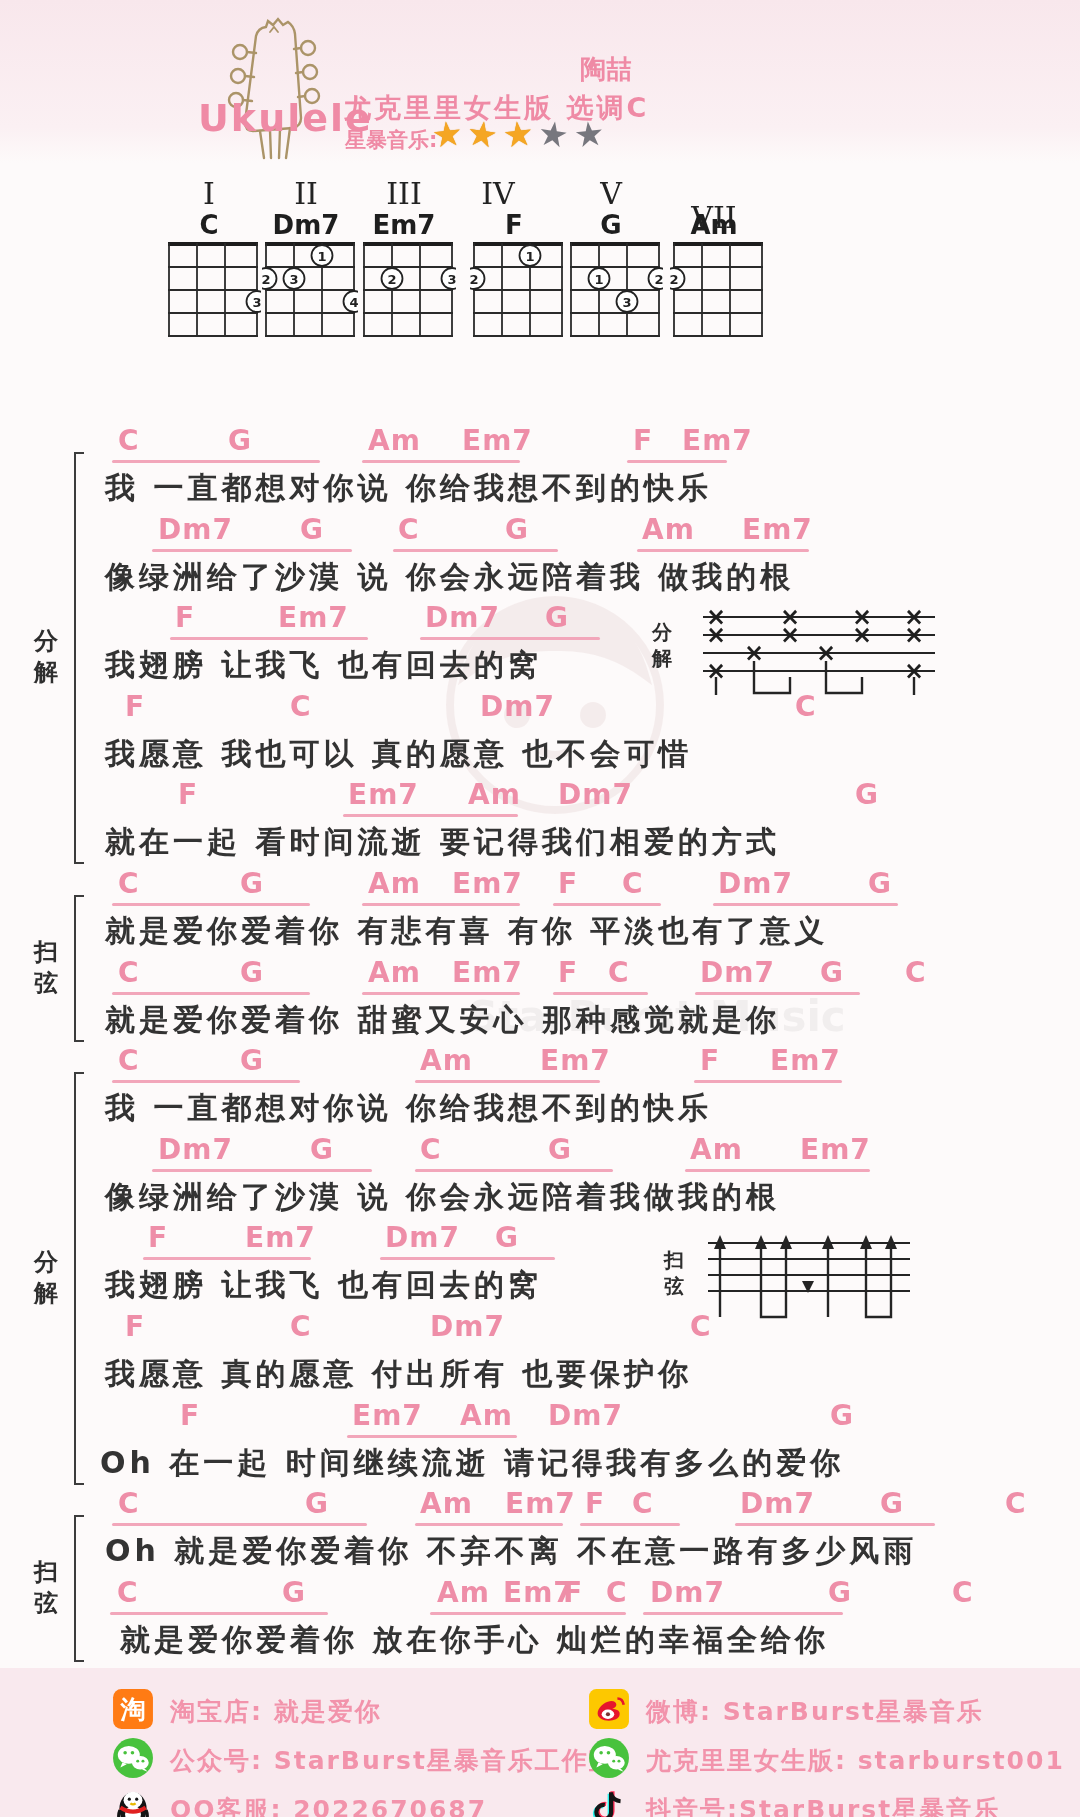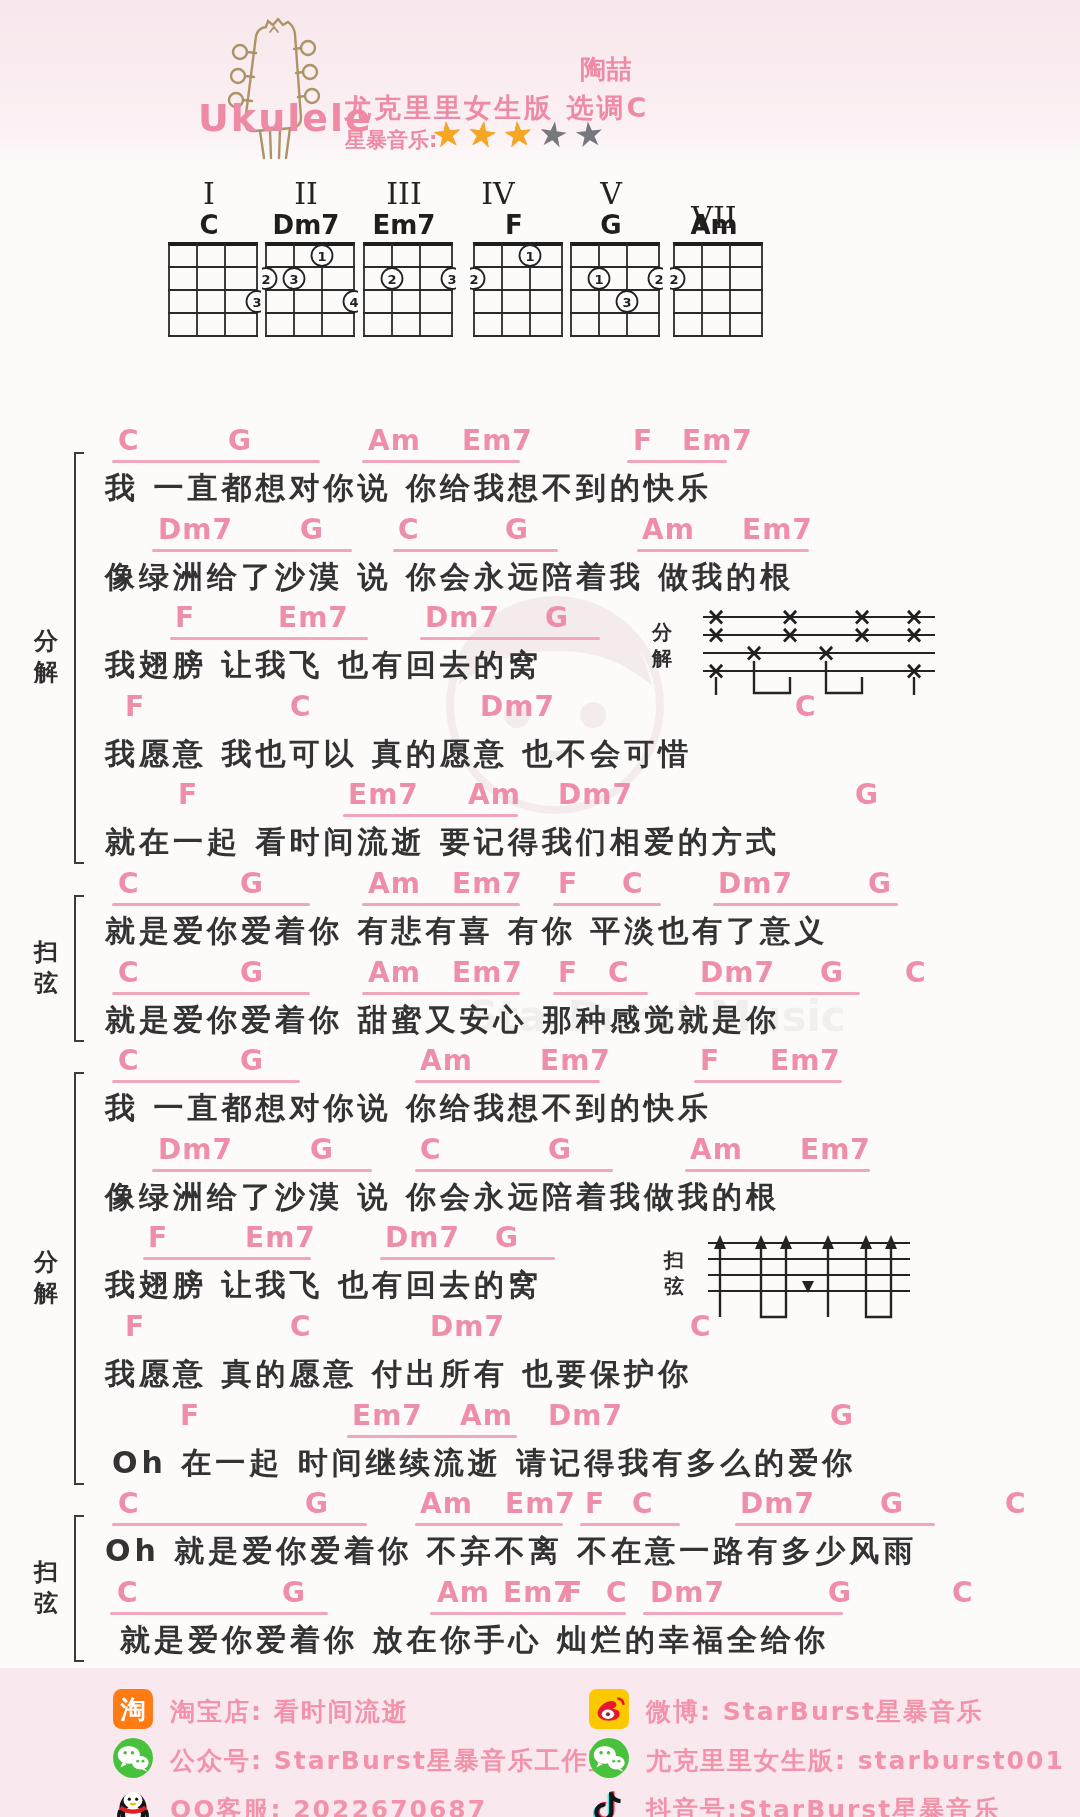--- a/index.html
+++ b/index.html
@@ -294,21 +294,21 @@
       <span class="chord" style="left: 290px; top: 1310px;">C</span>
       <span class="chord" style="left: 430px; top: 1310px;">Dm7</span>
       <span class="chord" style="left: 690px; top: 1310px;">C</span>
       <div class="lyric" style="left: 105px; top: 1354px;">我愿意 真的愿意 付出所有 也要保护你</div>
       <span class="chord" style="left: 180px; top: 1399px;">F</span>
       <span class="chord" style="left: 352px; top: 1399px;">Em7</span>
       <span class="chord" style="left: 460px; top: 1399px;">Am</span>
       <span class="chord" style="left: 548px; top: 1399px;">Dm7</span>
       <span class="chord" style="left: 830px; top: 1399px;">G</span>
       <div class="ul" style="left: 347px; top: 1435px; width: 170px;"></div>
-      <div class="lyric" style="left: 112px; top: 1443px;">Oh 在一起 时间继续流逝 请记得我有多么的爱你</div>
+      <div class="lyric" style="left: 100px; top: 1443px;">Oh 在一起 时间继续流逝 请记得我有多么的爱你</div>
       <span class="chord" style="left: 118px; top: 1487px;">C</span>
       <span class="chord" style="left: 305px; top: 1487px;">G</span>
       <span class="chord" style="left: 420px; top: 1487px;">Am</span>
       <span class="chord" style="left: 505px; top: 1487px;">Em7</span>
       <span class="chord" style="left: 585px; top: 1487px;">F</span>
       <span class="chord" style="left: 632px; top: 1487px;">C</span>
       <span class="chord" style="left: 740px; top: 1487px;">Dm7</span>
       <span class="chord" style="left: 880px; top: 1487px;">G</span>
       <span class="chord" style="left: 1005px; top: 1487px;">C</span>
       <div class="ul" style="left: 112px; top: 1523px; width: 255px;"></div>
@@ -394,21 +394,21 @@
           <polygon points="96,50 108,50 102,62" fill="#242424"></polygon>
         </svg></div>
     </div>
 
   <div class="footer-band"></div>
   <div id="footer">
       <div class="f-icon" style="left: 112px; top: 1688px;"><svg width="42" height="42" viewBox="0 0 40 40">
           <rect x="1" y="1" width="38" height="38" rx="8" fill="#ff7b14"></rect>
           <text x="20" y="29" font-size="24" fill="#fff" text-anchor="middle" font-weight="bold">淘</text>
         </svg></div>
-      <div class="f-text" style="left: 170px; top: 1695px;">淘宝店: 看时间流逝</div>
+      <div class="f-text" style="left: 170px; top: 1695px;">淘宝店: 就是爱你</div>
       <div class="f-icon" style="left: 112px; top: 1737px;"><svg width="42" height="42" viewBox="0 0 40 40">
           <circle cx="20" cy="20" r="19" fill="#48c23d"></circle>
           <ellipse cx="16" cy="17" rx="10.5" ry="8.5" fill="#fff"></ellipse>
           <circle cx="12.5" cy="15" r="1.7" fill="#48c23d"></circle>
           <circle cx="19.5" cy="15" r="1.7" fill="#48c23d"></circle>
           <path d="M10 24 L8 29 L14 26 Z" fill="#fff"></path>
           <ellipse cx="27" cy="24.5" rx="8" ry="6.5" fill="#fff"></ellipse>
           <circle cx="24.5" cy="23" r="1.4" fill="#48c23d"></circle>
           <circle cx="29.5" cy="23" r="1.4" fill="#48c23d"></circle>
           <path d="M31 30 L34 33 L28.5 31 Z" fill="#fff"></path>

